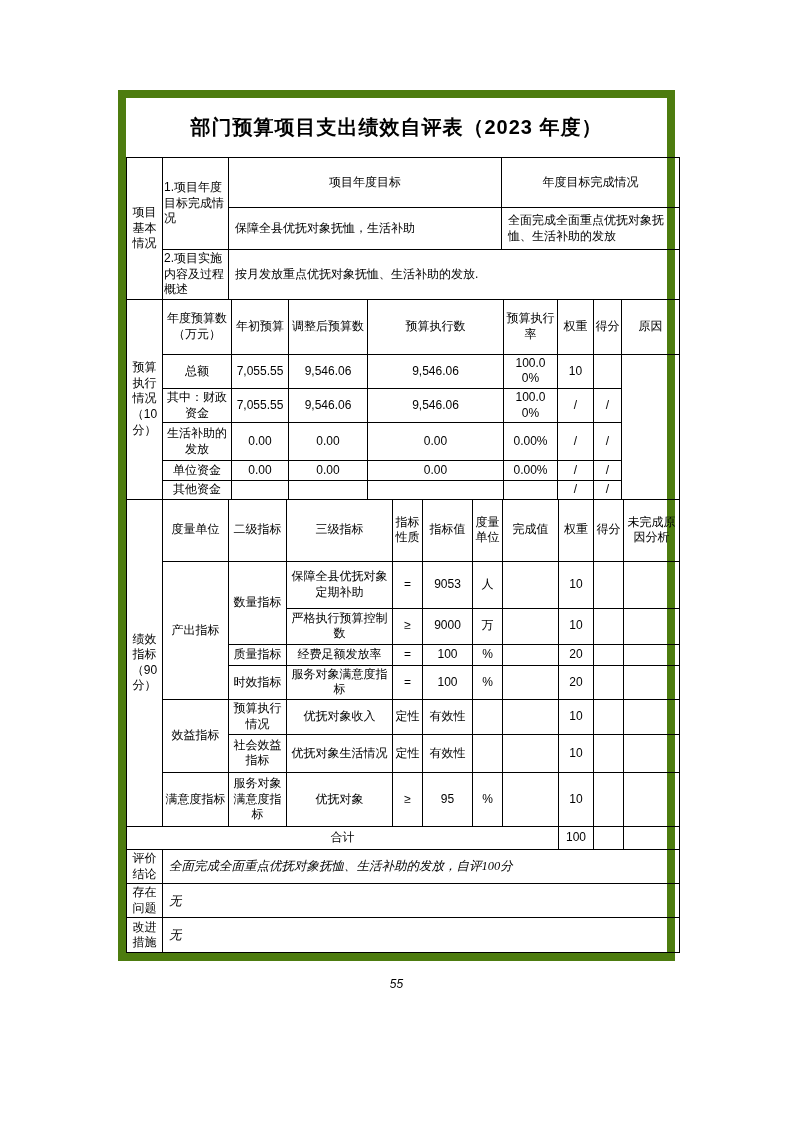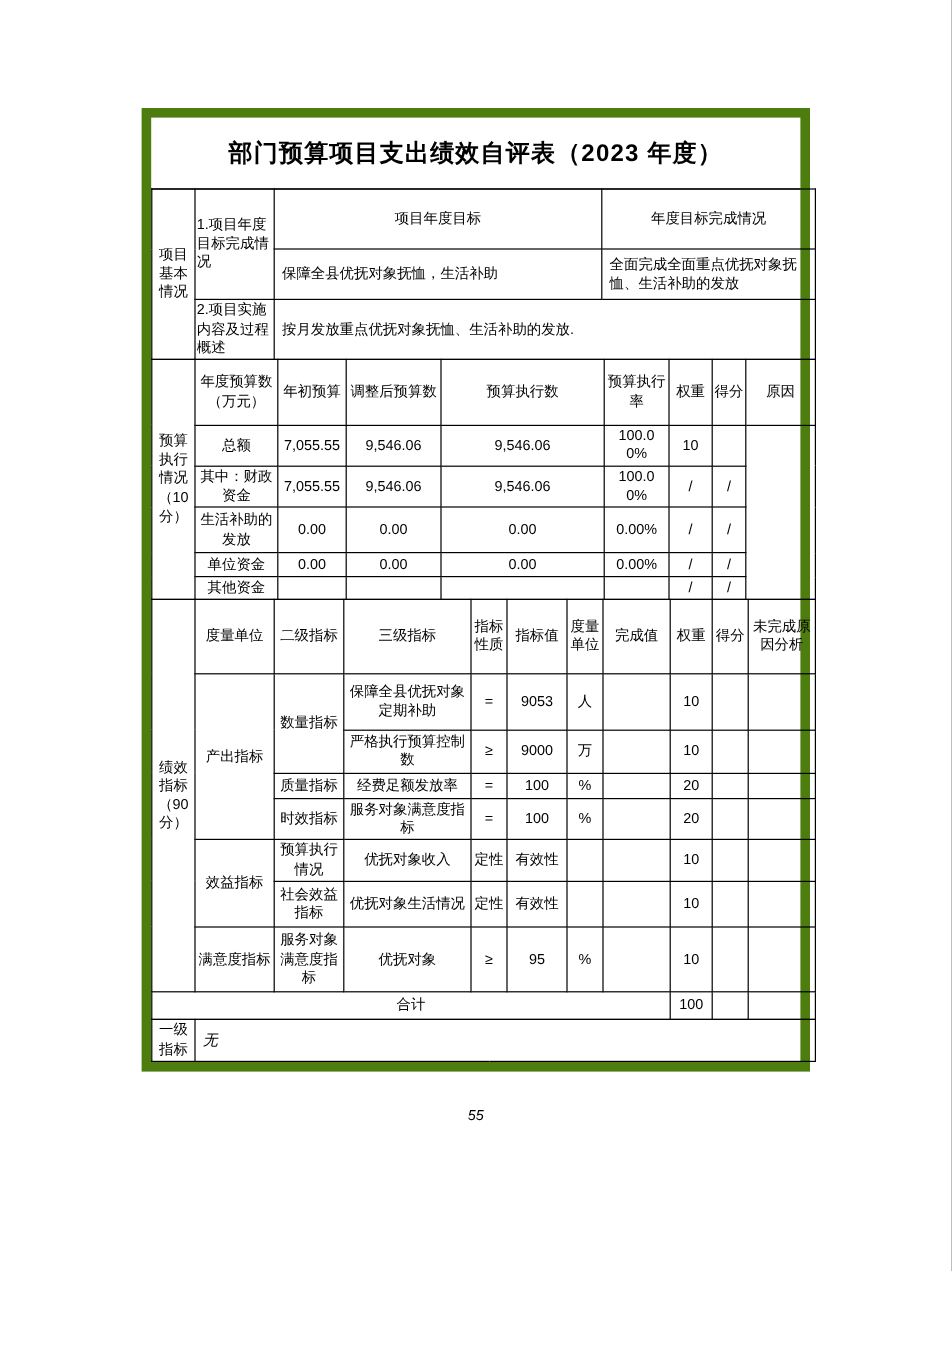--- a/index.html
+++ b/index.html
@@ -19,21 +19,21 @@
   table { width: 100%; border-collapse: collapse; table-layout: fixed; margin-top: -1px; }
   td {
     border: 1px solid #000; font-size: 12px; line-height: 1.3;
     text-align: center; vertical-align: middle; padding: 1px 3px;
     word-break: break-all; overflow: hidden;
   }
   td.left { text-align: left; padding-left: 6px; }
   td.tight { padding: 1px 1px; }
   td.vlabel { padding: 1px 2px; margin-left: 20px; }
   td.italic { font-style: italic; font-family: "Liberation Serif", "DejaVu Serif", serif; font-size: 12.5px; }
-  .pagenum { text-align: center; font-size: 12px; margin-top: 29px; font-style: italic; }
+  .pagenum { text-align: center; font-size: 12px; margin-top: 16px; font-style: italic; }
 </style>
 </head>
 <body>
 
 <div class="page">
   <div class="sheet">
     <div class="frame">
 
       <div class="title-row">部门预算项目支出绩效自评表（2023 年度）</div>
 
@@ -252,22 +252,30 @@
       </tbody>
         </table>
 
       <table>
         <colgroup>
             <col style="width:36px">
             <col style="width:245px">
             <col style="width:272px">
           </colgroup>
         <tbody>
+            <tr style="height:33px">
+          <td class="vlabel">评价结论</td>
+          <td class="left italic" colspan="2">全面完成全面重点优抚对象抚恤、生活补助的发放，自评100分</td>
+        </tr>
+        <tr style="height:30px">
+          <td class="vlabel">存在问题</td>
+          <td class="left italic" colspan="2">无</td>
+        </tr>
         <tr style="height:35px">
-          <td class="vlabel">一级指标</td>
+          <td class="vlabel">改进措施</td>
           <td class="left italic" colspan="2">无</td>
         </tr>
       </tbody>
         </table>
 
     </div>
 
     <div class="pagenum">55</div>
   </div>
 </div>

